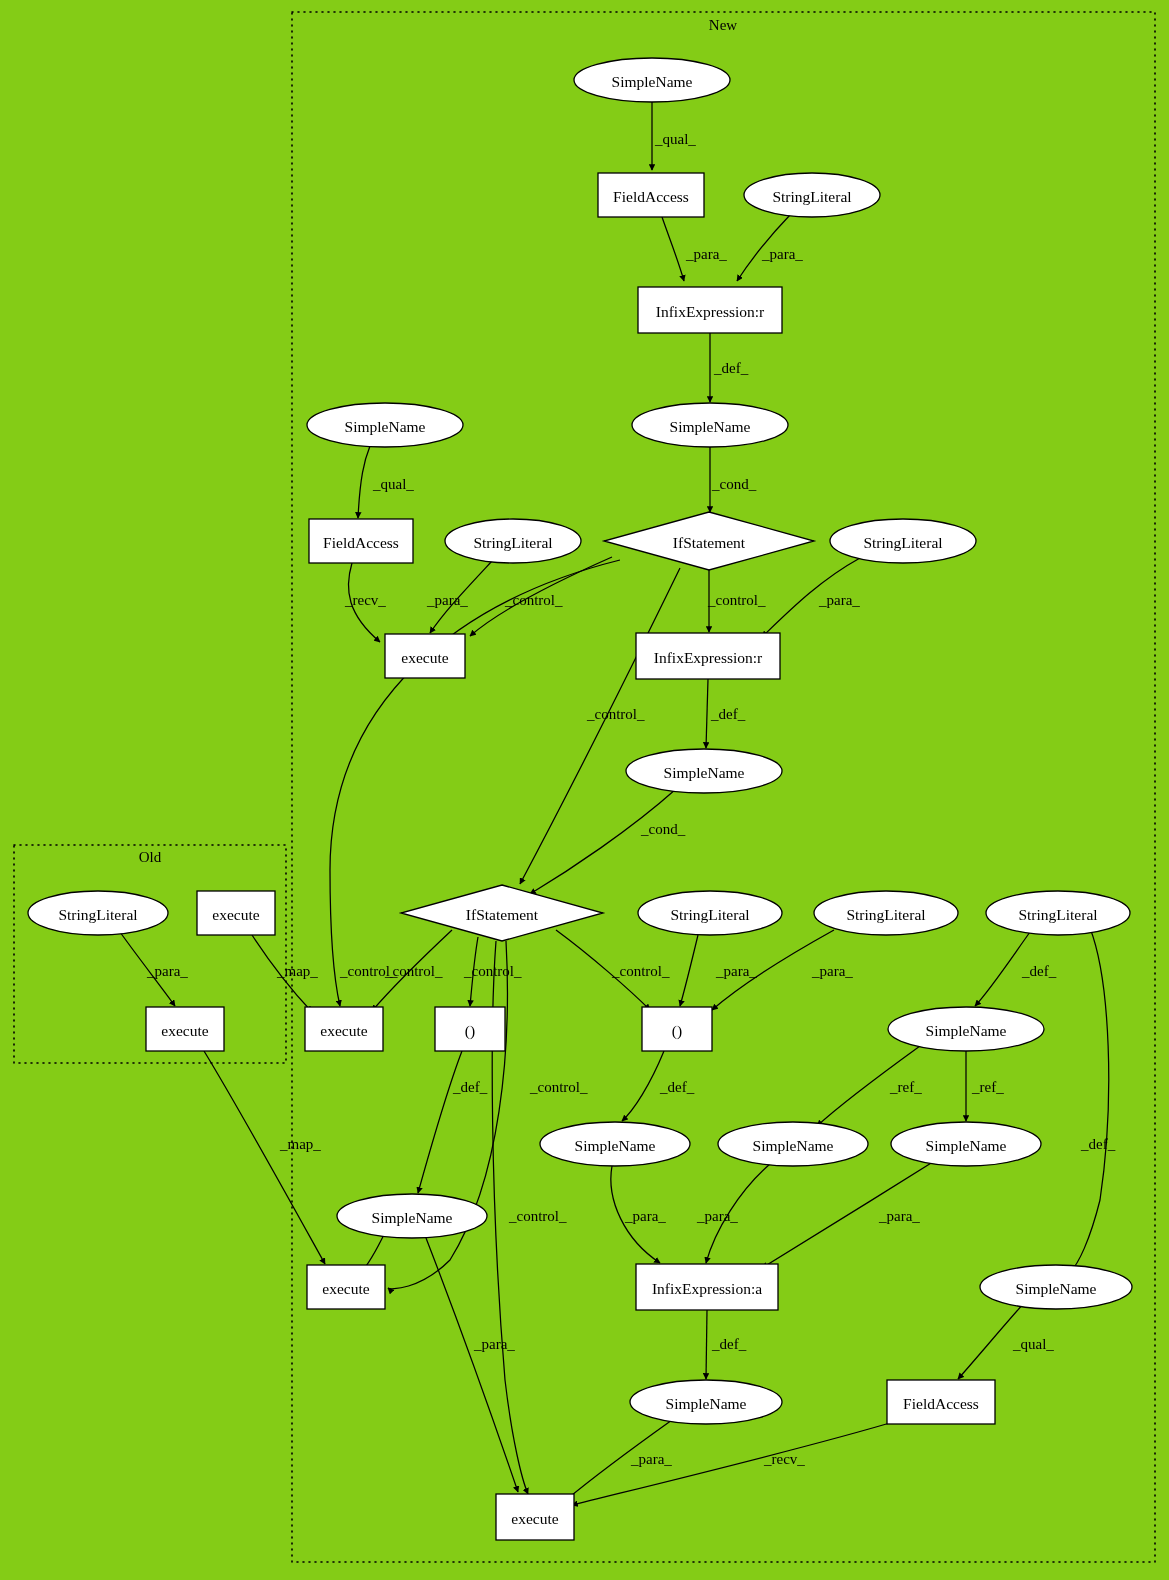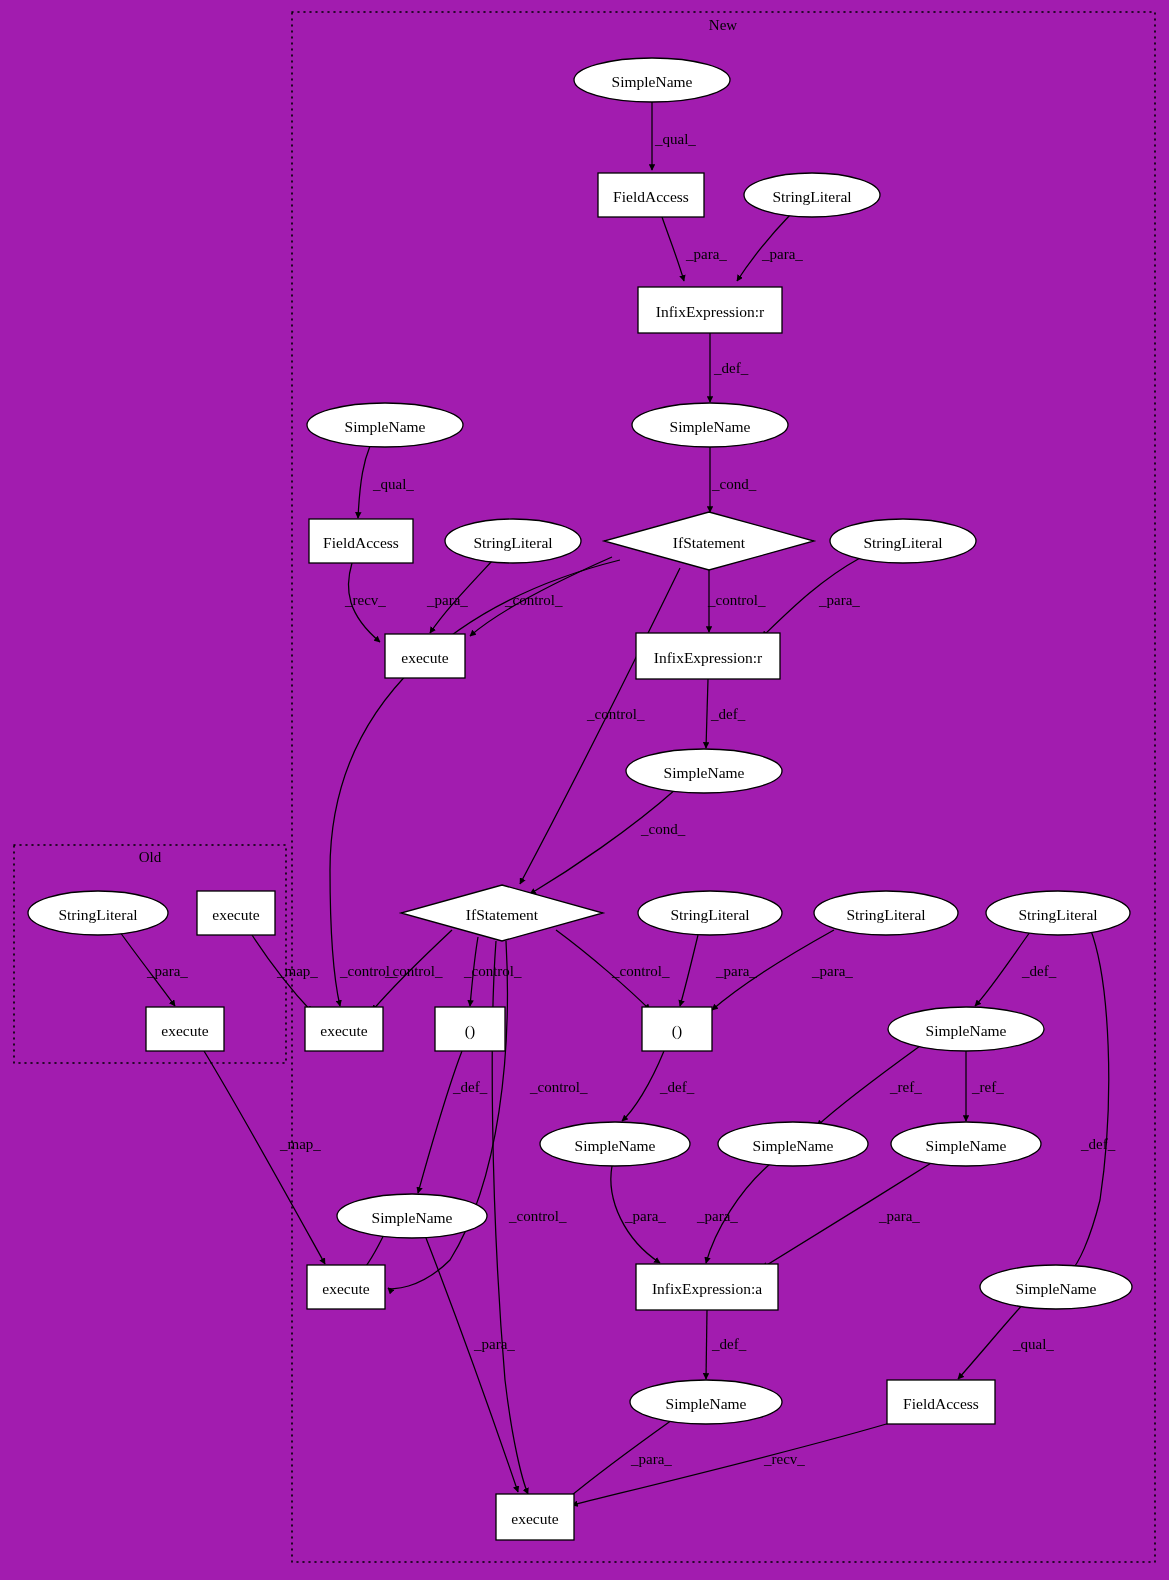--- a/index.html
+++ b/index.html
@@ -7,21 +7,21 @@
     padding: 0;
     background: #ffffff;
   }
   body {
     font-family: "Liberation Serif", "DejaVu Serif", serif;
   }
   #canvas {
     position: relative;
     width: 1169px;
     height: 1580px;
-    background: #a21caf;
+    background: #84cc16;
     overflow: hidden;
   }
   svg#graph {
     position: absolute;
     top: 0;
     left: 0;
     width: 1169px;
     height: 1580px;
   }
   .cluster-box {

